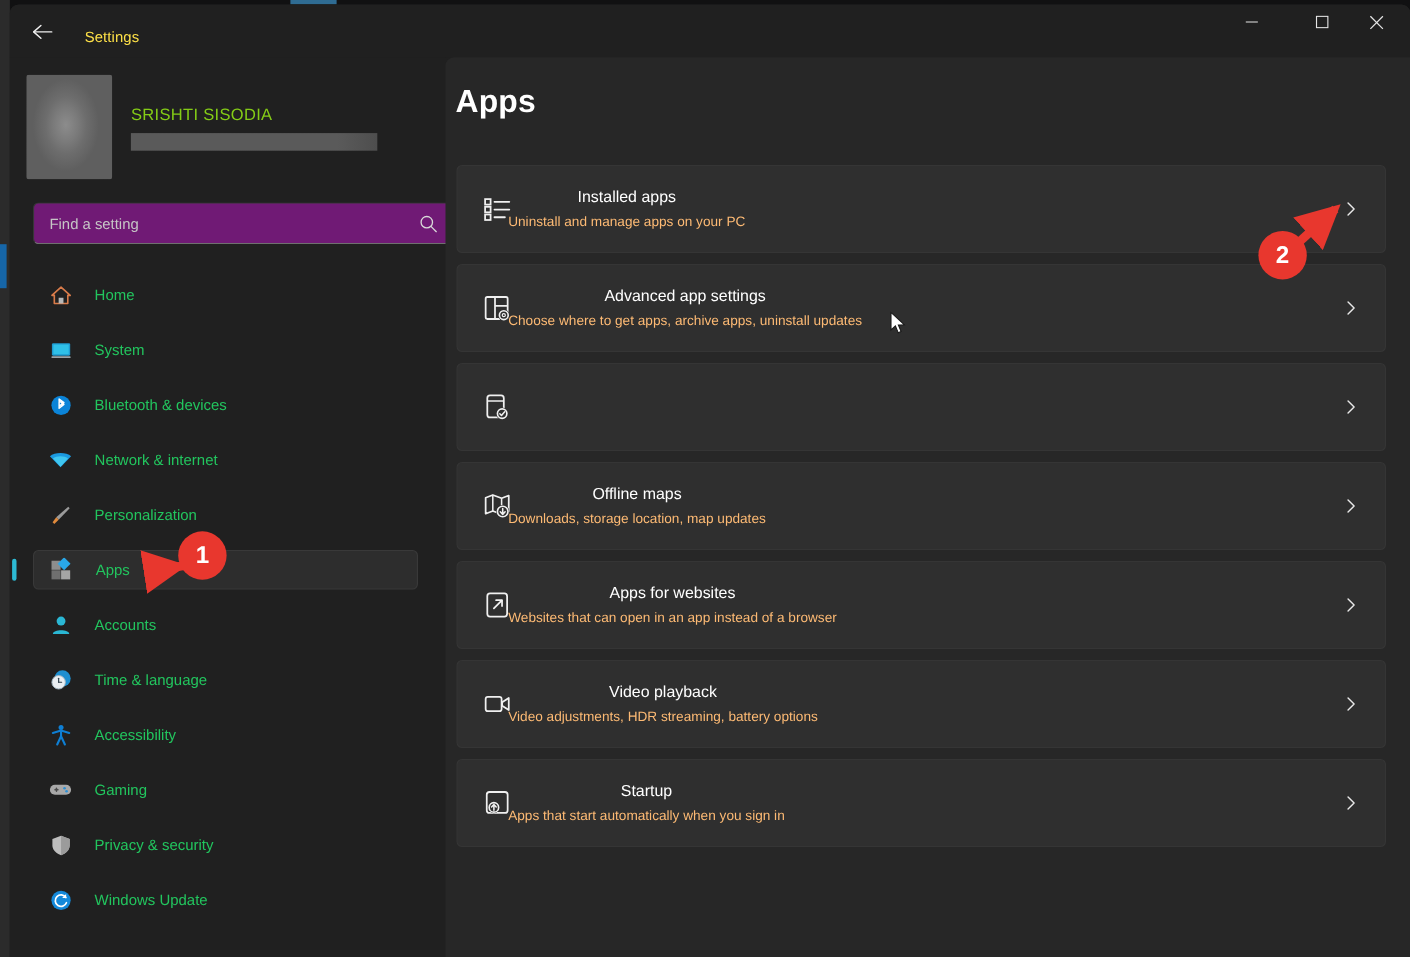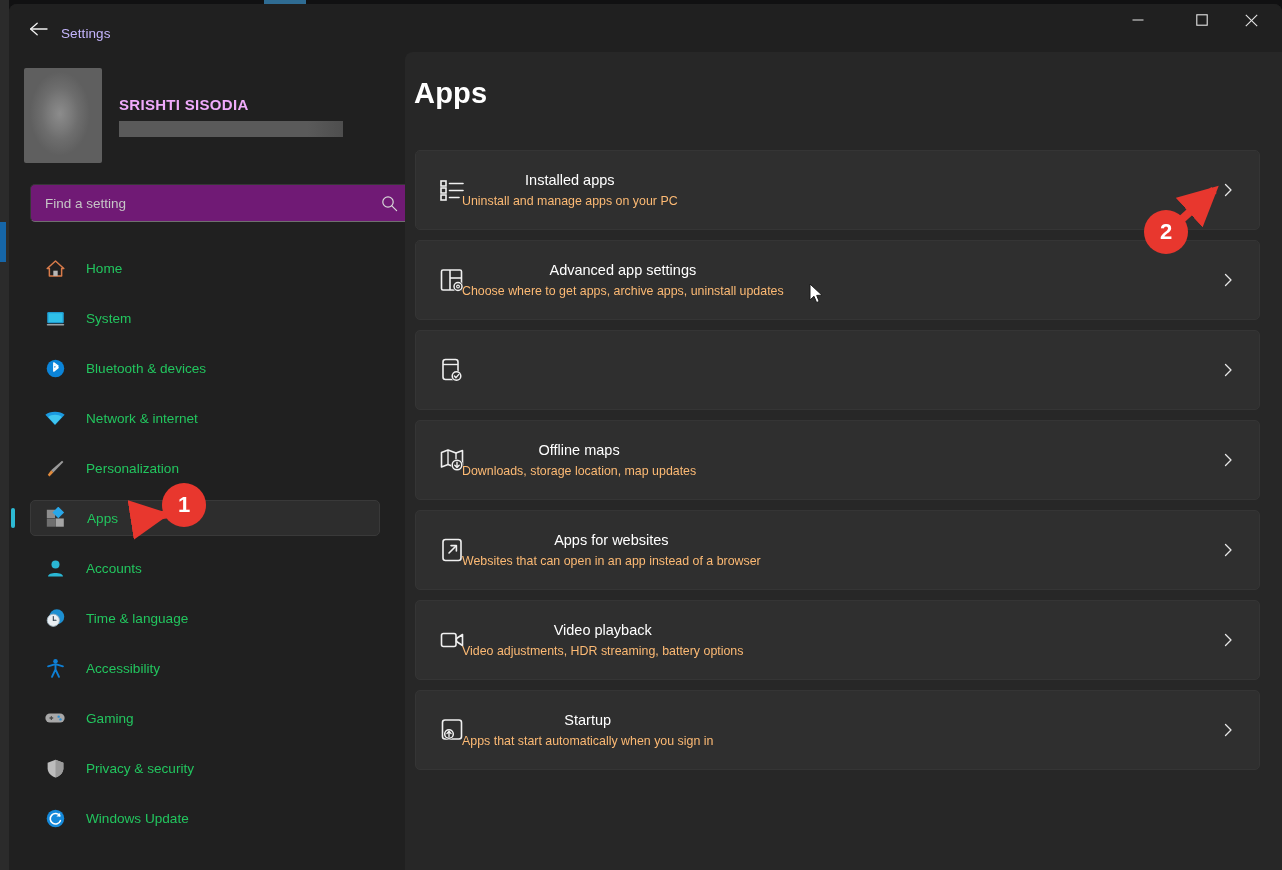--- a/index.html
+++ b/index.html
@@ -62,23 +62,23 @@
     position: absolute;
     left: 9px; top: 10px;
     width: 42px; height: 30px;
     display: flex; align-items: center; justify-content: center;
     border-radius: 4px;
     cursor: pointer;
   }
   #back-button svg { display: block; }
   #window-title {
     position: absolute;
-    left: 52px; top: 22px;
+    left: 68px; top: 22px;
     font-size: 13.5px;
-    color: #c4b5fd;
+    color: #fde047;
     letter-spacing: .1px;
   }
   .win-ctl {
     position: absolute;
     top: 0;
     width: 46px; height: 32px;
     display: flex; align-items: center; justify-content: center;
     cursor: default;
   }
   #btn-minimize { left: 1106px; }
@@ -105,22 +105,22 @@
     border-radius: 2px;
     background:
       radial-gradient(ellipse 30px 42px at 46% 48%, #8c8c8c 0%, #7a7a7a 38%, #6d6d6d 62%, #5f5f5f 100%),
       linear-gradient(135deg, #5c5c5c 0%, #747474 40%, #656565 70%, #585858 100%);
     filter: blur(0.4px);
   }
   #account-name {
     position: absolute;
     left: 95px; top: 28px;
     font-size: 15px;
-    font-weight: bold;
-    color: #f0abfc;
+    font-weight: normal;
+    color: #84cc16;
     letter-spacing: .3px;
   }
   #account-email-redacted {
     position: absolute;
     left: 95px; top: 53px;
     width: 224px; height: 16px;
     background: linear-gradient(90deg, #5a5a5a 0%, #5a5a5a 84%, #4e4e4e 100%);
   }
 
   #search-box {

